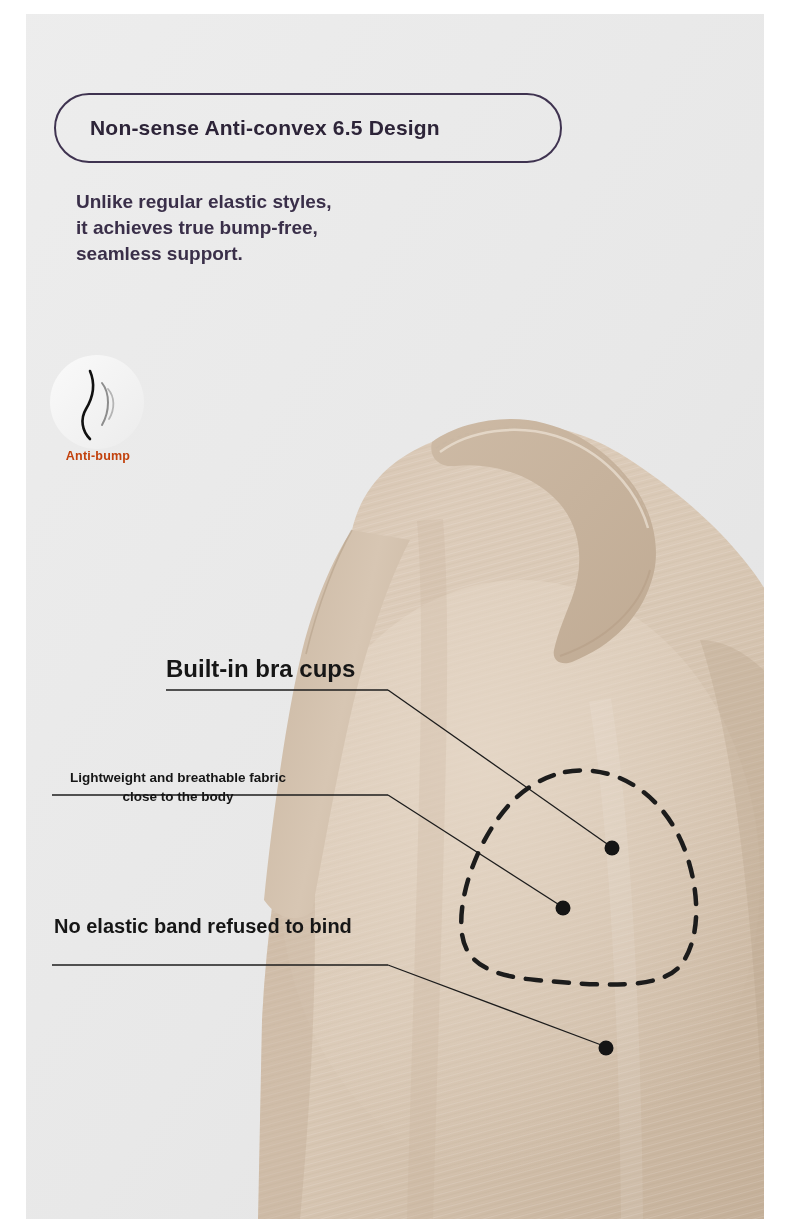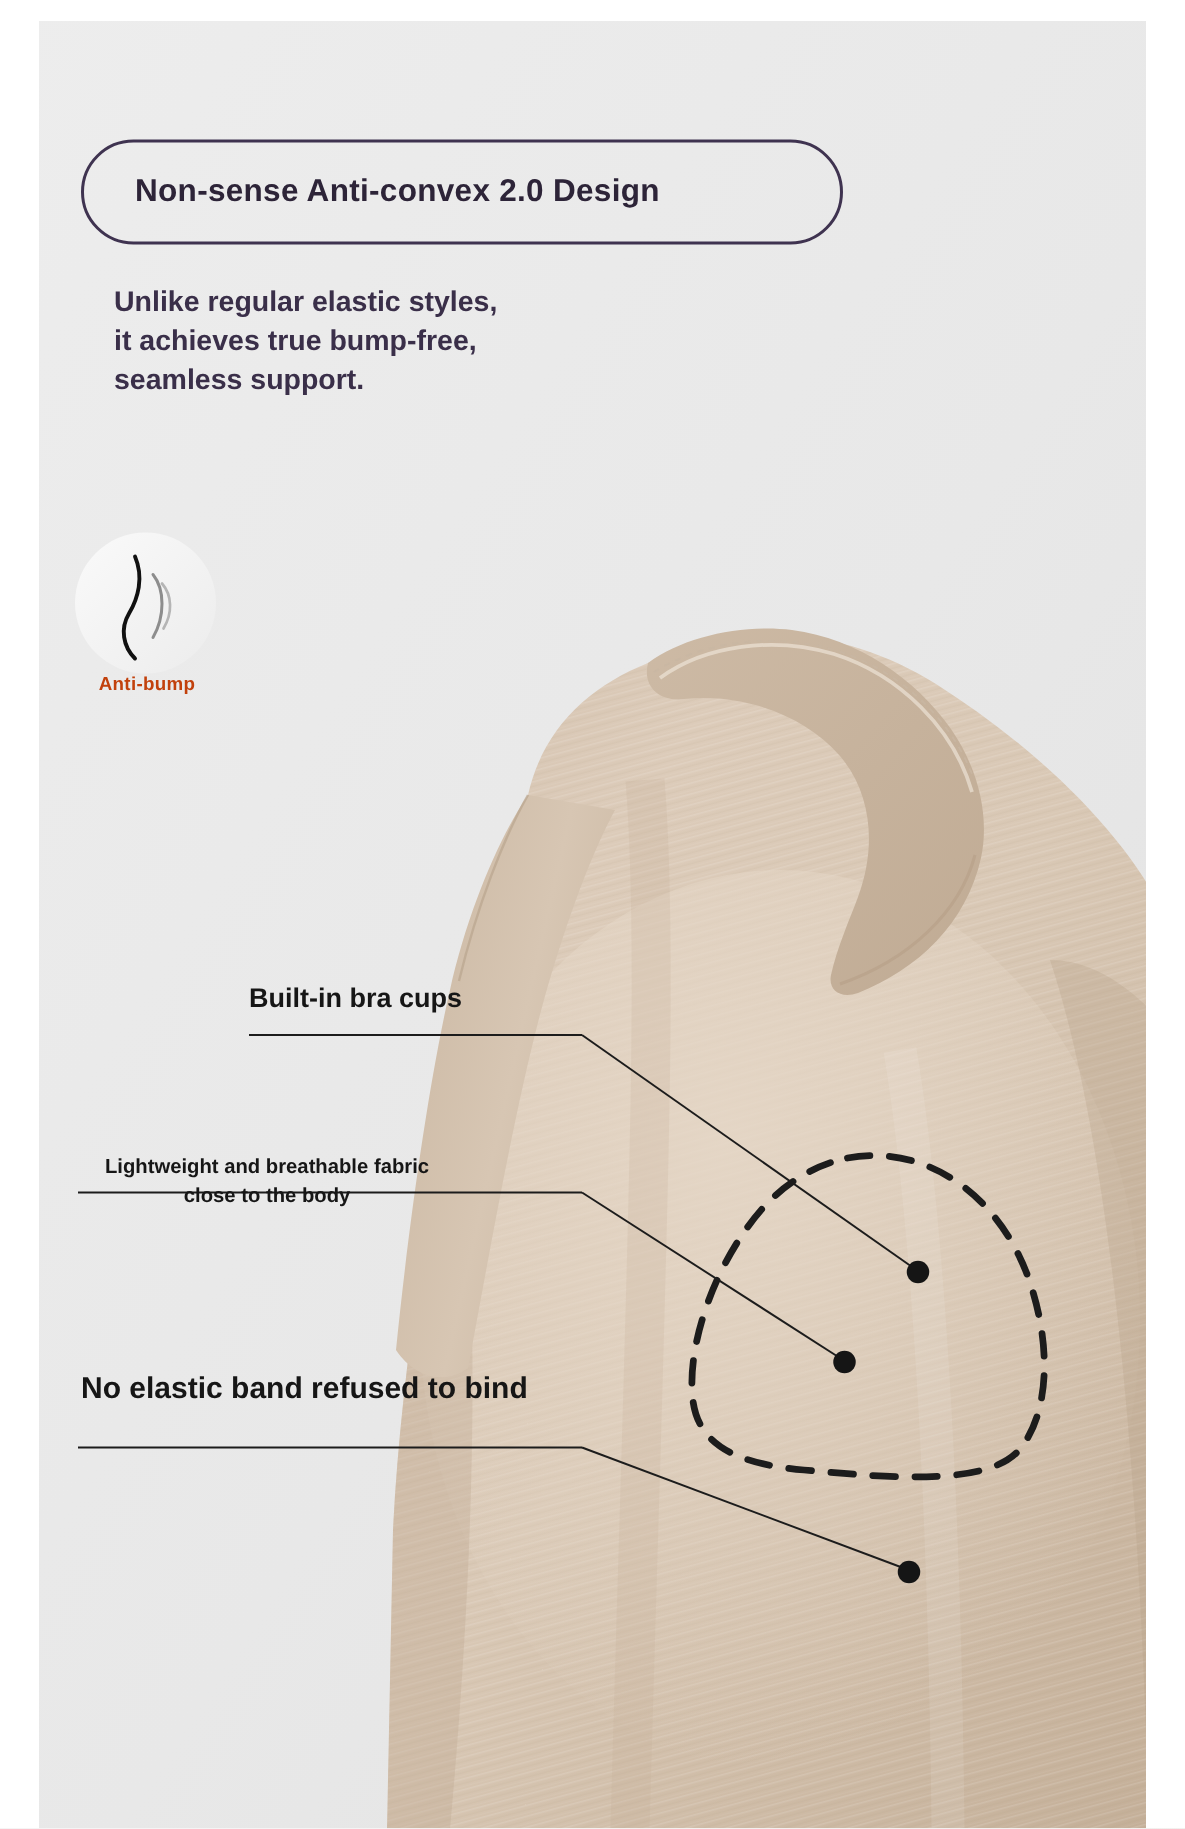--- a/index.html
+++ b/index.html
@@ -110,21 +110,21 @@
   .anno {
     position: absolute;
     z-index: 25;
     font-weight: bold;
     color: #161616;
     white-space: pre-line;
   }
   .anno-1 {
     left: 166px;
     top: 655px;
-    font-size: 18px;
+    font-size: 24px;
   }
   .anno-2 {
     left: 70px;
     top: 768px;
     font-size: 13.5px;
     line-height: 19px;
     text-align: center;
   }
   .anno-3 {
     left: 54px;
@@ -254,21 +254,21 @@
     <line x1="52" y1="795" x2="388" y2="795" stroke="#1c1c1c" stroke-width="1.3"></line>
     <line x1="388" y1="795" x2="561" y2="906" stroke="#1c1c1c" stroke-width="1.3"></line>
     <circle cx="563" cy="908" r="7.5" fill="#151515"></circle>
 
     <line x1="52" y1="965" x2="388" y2="965" stroke="#1c1c1c" stroke-width="1.3"></line>
     <line x1="388" y1="965" x2="604" y2="1046" stroke="#1c1c1c" stroke-width="1.3"></line>
     <circle cx="606" cy="1048" r="7.5" fill="#151515"></circle>
   </svg>
 
   <div class="pill">
-    <div class="pill-text">Non-sense Anti-convex 2.0 Design</div>
+    <div class="pill-text">Non-sense Anti-convex 6.5 Design</div>
   </div>
 
   <div class="subhead">Unlike regular elastic styles,
 it achieves true bump-free,
 seamless support.</div>
 
   <div class="badge">
     <div class="badge-circle">
       <svg viewBox="0 0 94 94" width="94" height="94">
         <path d="M40,16 C46,30 42,44 36,54 C30,64 32,76 40,84" fill="none" stroke="#111" stroke-width="2.6" stroke-linecap="round"></path>

